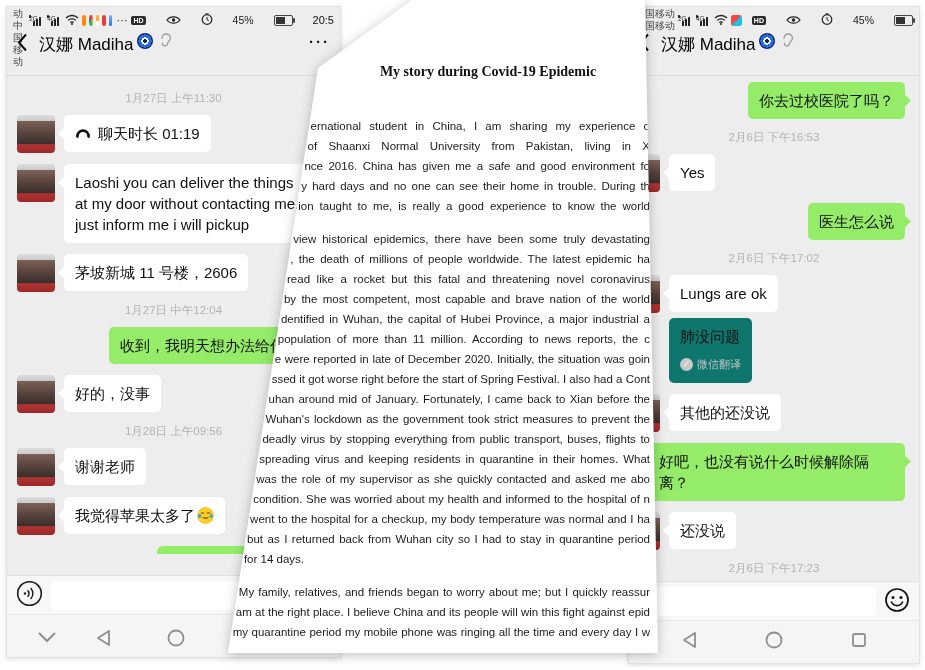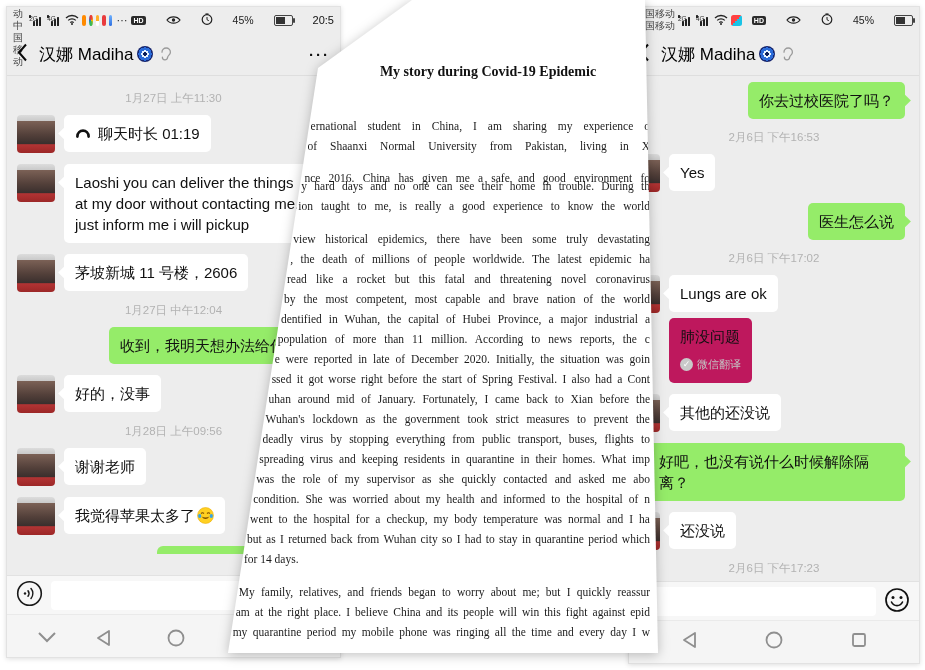--- a/index.html
+++ b/index.html
@@ -25,42 +25,42 @@
   .ai6{background:linear-gradient(135deg,#ff4242 50%,#19c3e6 50%)}
   .dots3{font-size:11px;color:#333;letter-spacing:1px;margin-left:1px}
   .sb-right{margin-left:auto;display:flex;align-items:center;gap:20px}
   .hd{background:#2b2b2b;color:#fff;font-size:7px;font-weight:bold;border-radius:2px;padding:1px 2px;line-height:1}
   .pct{font-size:10.5px;color:#222}
   .batt{width:17px;height:9px;border:1px solid #444;border-radius:2px;position:relative;display:inline-block}
   .batt::after{content:"";position:absolute;right:-3px;top:2px;width:2px;height:5px;background:#444;border-radius:1px}
   .batt i{position:absolute;left:1px;top:1px;bottom:1px;width:55%;background:#333}
   .sbtime{font-size:11px;color:#111}
   
-  .chathead{height:42px;display:flex;align-items:center;padding:0 10px;border-bottom:1px solid #dedede}
+  .chathead{height:42px;display:flex;padding:0 10px;border-bottom:1px solid #dedede}
   .chathead .title{font-size:17px;color:#000;margin-left:11px;font-weight:500;white-space:nowrap}
   .nazar{width:16px;height:16px;border-radius:50%;margin-left:4px;display:inline-block;
          background:radial-gradient(circle,#0b1e5b 0 15%,#e8f4ff 16% 32%,#2b6bd8 33% 58%,#14246e 59% 100%)}
   .earic{margin-left:7px;display:inline-flex}
   .more{margin-left:auto;font-size:15px;color:#111;letter-spacing:2px;font-weight:bold}
   
   .msgs{position:absolute;top:69px;left:0;right:0;bottom:81px;overflow:hidden;padding-top:6px}
   .chat-date{text-align:center;font-size:11.5px;color:#b2b2b2;margin:9px 0 9px}
   .msg-row{display:flex;align-items:flex-start;padding:0 10px;margin-bottom:11px}
   .msg-row.out{justify-content:flex-end}
   .msg-row.trans{padding-left:57px;margin-top:-6px}
   #phone-right .msg-row.trans{padding-left:40px}
   .avatar{width:38px;height:38px;border-radius:4px;flex:0 0 38px;margin-right:9px;
     background:linear-gradient(180deg,#dcdcdc 0%,#c9c9c9 16%,#7a6055 17%,#53403a 52%,#3a2f2d 76%,#b23434 78%,#9c2727 100%)}
   #phone-right .avatar{margin-left:-17px;margin-right:9px}
   .bubble{position:relative;max-width:235px;background:#fff;border-radius:5px;padding:8px 11px;
           font-size:15px;line-height:21px;color:#101010;word-break:break-word}
   .bubble.white::before{content:"";position:absolute;left:-4px;top:14px;width:9px;height:9px;background:#fff;transform:rotate(45deg)}
   .bubble.green{background:#95ec69;margin-right:4px}
   .bubble.green::before{content:"";position:absolute;right:-4px;top:14px;width:9px;height:9px;background:#95ec69;transform:rotate(45deg)}
-  .bubble.trans{background:#be185d;max-width:200px}
+  .bubble.trans{background:#0f766e;max-width:200px}
   .bubble.call svg{vertical-align:-3px;margin-right:7px}
   .trans-label{display:flex;align-items:center;gap:4px;margin-top:7px}
   .ck{width:13px;height:13px;border-radius:50%;background:#c9c9c9;color:#fff;font-size:9px;line-height:13px;text-align:center}
   .tl{font-size:11px;color:#c3c3c3}
   .joy{display:inline-flex;vertical-align:-3px;margin-left:2px}
   .green-strip{height:8px;background:#95ec69;border-radius:6px 6px 0 0;margin:0 12px 0 150px}
   
   .inputbar{position:absolute;left:0;right:0;bottom:42px;height:39px;background:#f7f7f7;
             border-top:1px solid #e2e2e2;display:flex;align-items:center;padding:0 9px;gap:8px}
   .ifield{flex:1;height:29px;background:#fff;border-radius:4px}
@@ -69,21 +69,21 @@
   #phone-right .navbar{display:flex;align-items:center;justify-content:space-between;padding:0 52px}
   #phone-right .navic{position:static}
   
   #paper-wrap{position:absolute;left:220px;top:0;width:452px;height:656px;z-index:5;
               filter:drop-shadow(0 2px 6px rgba(0,0,0,.25))}
   #paper{position:absolute;inset:0;background:#fff;
          clip-path:polygon(98px 68px,192px 0px,425px 0px,438px 653px,8px 653px)}
   #doc-title{position:absolute;top:64px;left:140px;width:256px;text-align:center;
              font-family:"Liberation Serif",serif;font-size:14px;font-weight:bold;
              color:#111}
-  .doc-line{position:absolute;height:20px;overflow:hidden;font-family:Liberation Serif, serif;
+  .doc-line{position:absolute;height:20px;overflow:hidden;font-family:Liberation Sans, sans-serif;
             font-size:11.5px;line-height:20px;color:#1b1b1b;text-align:justify;text-align-last:justify}
   .doc-line.short{text-align-last:left}
 </style>
 </head>
 <body>
 
 <div class="phone" id="phone-left">
   <div class="statusbar">
     <span class="carrier">
       <span>中国移动</span>
@@ -319,21 +319,21 @@
         </svg></span>
   </div>
 </div>
 
 <div id="paper-wrap">
   <div id="paper">
     <div id="doc-title">My story during Covid-19 Epidemic</div>
     <div id="sheet-lines">
         <div class="doc-line" style="top: 116px; left: 90.608px; width: 339.392px;">ernational student in China, I am sharing my experience o</div>
         <div class="doc-line" style="top: 136px; left: 87.528px; width: 342.472px;">of Shaanxi Normal University from Pakistan, living in X</div>
-        <div class="doc-line" style="top: 168px; left: 84.448px; width: 345.552px;">nce 2016. China has given me a safe and good environment fo</div>
+        <div class="doc-line" style="top: 156px; left: 84.448px; width: 345.552px;">nce 2016. China has given me a safe and good environment fo</div>
         <div class="doc-line" style="top: 176px; left: 81.368px; width: 348.632px;">y hard days and no one can see their home in trouble. During th</div>
         <div class="doc-line" style="top: 196px; left: 78.288px; width: 351.712px;">ion taught to me, is really a good experience to know the world</div>
         <div class="doc-line" style="top: 229px; left: 73.206px; width: 356.794px;">view historical epidemics, there have been some truly devastating</div>
         <div class="doc-line" style="top: 249px; left: 70.126px; width: 359.874px;">, the death of millions of people worldwide. The latest epidemic ha</div>
         <div class="doc-line" style="top: 269px; left: 67.046px; width: 362.954px;">read like a rocket but this fatal and threatening novel coronavirus</div>
         <div class="doc-line" style="top: 289px; left: 63.966px; width: 366.034px;">by the most competent, most capable and brave nation of the world</div>
         <div class="doc-line" style="top: 309px; left: 60.886px; width: 369.114px;">dentified in Wuhan, the capital of Hubei Province, a major industrial a</div>
         <div class="doc-line" style="top: 329px; left: 57.806px; width: 372.194px;">population of more than 11 million. According to news reports, the c</div>
         <div class="doc-line" style="top: 349px; left: 54.726px; width: 375.274px;">e were reported in late of December 2020. Initially, the situation was goin</div>
         <div class="doc-line" style="top: 369px; left: 51.646px; width: 378.354px;">ssed it got worse right before the start of Spring Festival. I also had a Cont</div>

